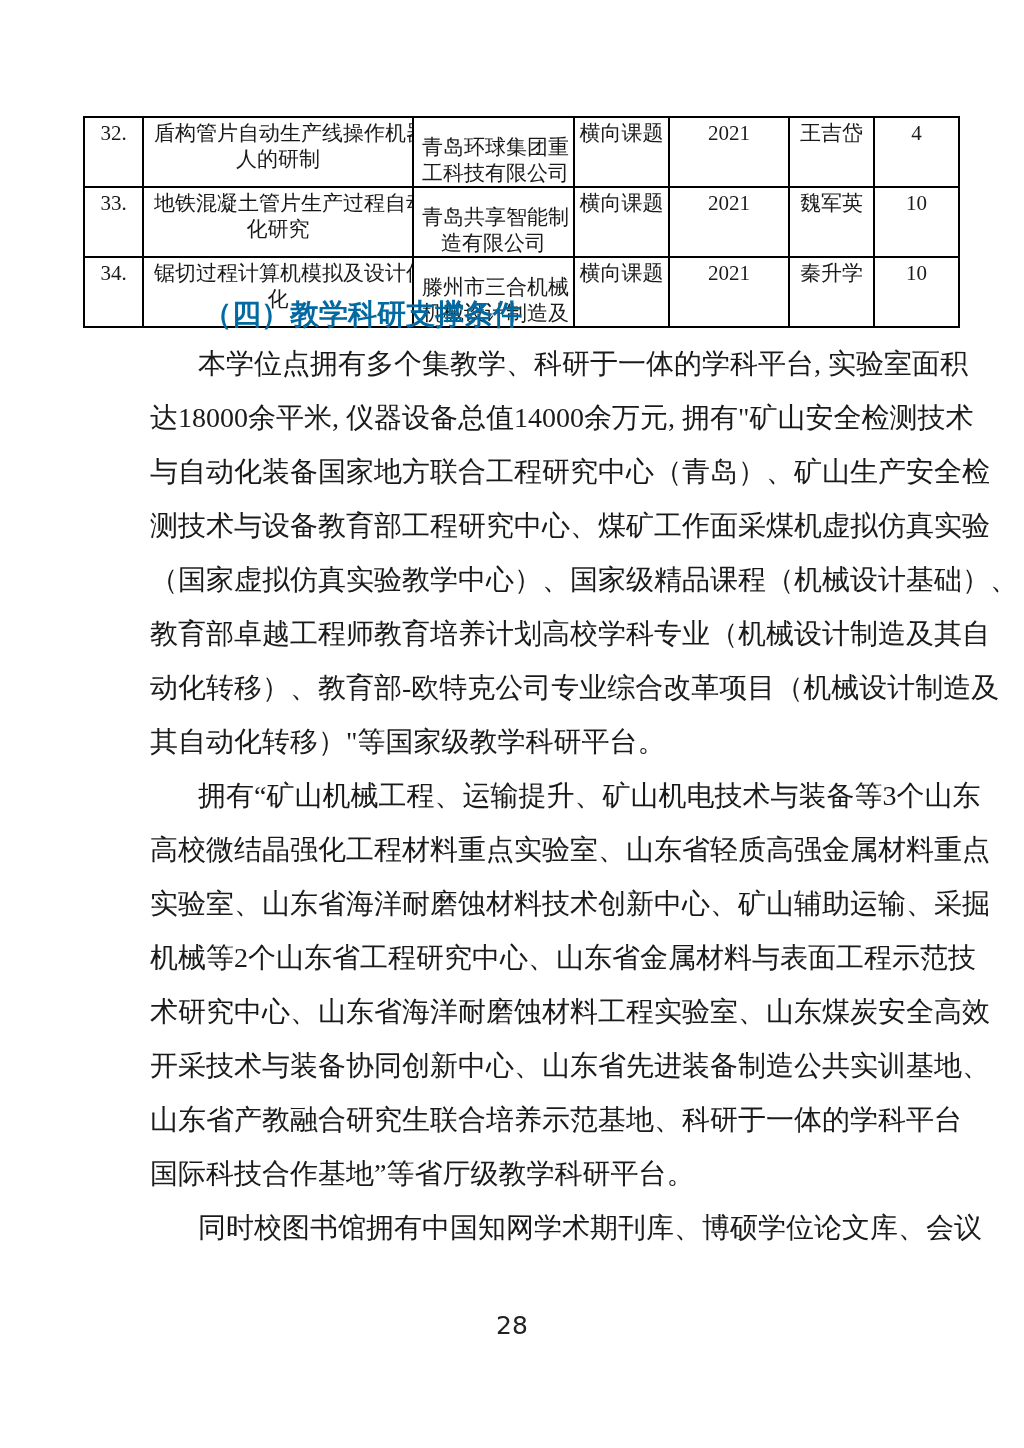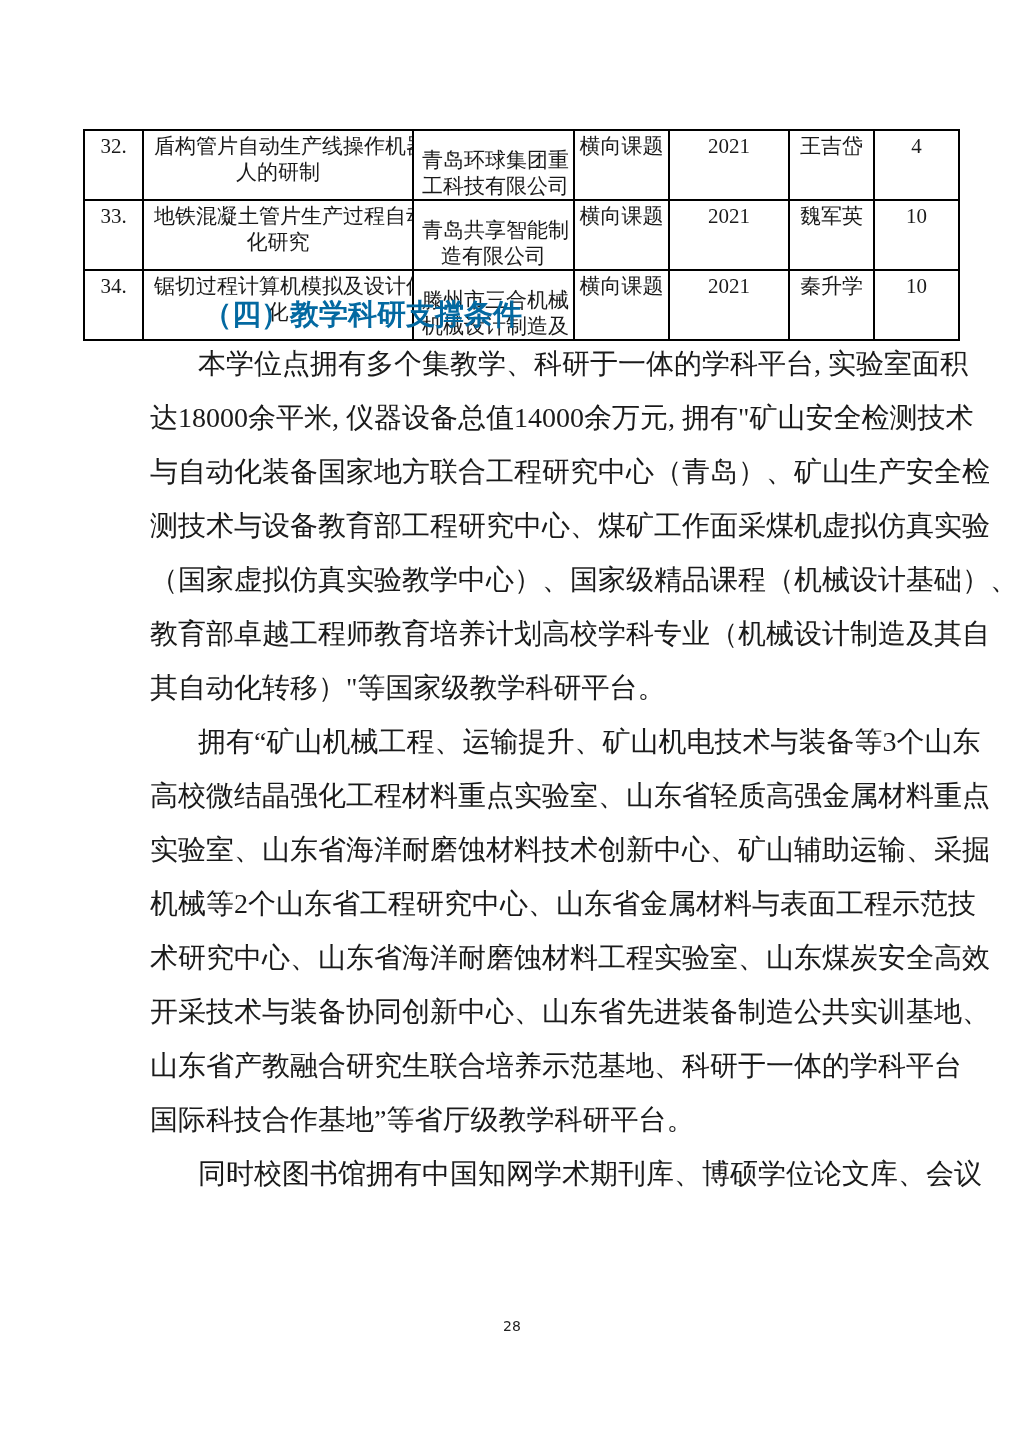--- a/index.html
+++ b/index.html
@@ -7,21 +7,21 @@
     position:relative;
     width:1024px;height:1448px;
     margin:0 auto;
     background:#ffffff;
     font-family:"Liberation Serif","DejaVu Serif",serif;
     color:#1a1a1a;
     overflow:hidden;
   }
   
   .projects-table{
-    position:absolute;left:83px;top:129px;
+    position:absolute;left:83px;top:116px;
     width:875px;
     border-collapse:collapse;
     table-layout:fixed;
   }
   .projects-table td{
     border:2px solid #000;
     vertical-align:top;
     padding:2px 2px 0 2px;
     font-size:21px;
     height:51px; 
@@ -55,21 +55,21 @@
     overflow:visible;
   }
   .line.indent{text-indent:48px;}
   .line.flush{text-align-last:left;}
   
   .footer{
     position:absolute;left:0;top:1312px;
     width:100%;
     text-align:center;
     font-family:"DejaVu Sans","Liberation Sans",sans-serif;
-    font-size:14px;line-height:28px;
+    font-size:25px;line-height:28px;
     color:#222;
   }
 </style>
 </head>
 <body>
 
 <div class="page">
 
   <table class="projects-table">
     <colgroup>
@@ -162,20 +162,21 @@
 
   <h2 class="heading">（四）教学科研支撑条件</h2>
 
   <div class="bodytext" id="bodytext">
       <div class="line indent">本学位点拥有多个集教学、科研于一体的学科平台, 实验室面积</div>
       <div class="line">达18000余平米, 仪器设备总值14000余万元, 拥有"矿山安全检测技术</div>
       <div class="line">与自动化装备国家地方联合工程研究中心（青岛）、矿山生产安全检</div>
       <div class="line">测技术与设备教育部工程研究中心、煤矿工作面采煤机虚拟仿真实验</div>
       <div class="line">（国家虚拟仿真实验教学中心）、国家级精品课程（机械设计基础）、</div>
       <div class="line">教育部卓越工程师教育培养计划高校学科专业（机械设计制造及其自</div>
+      <div class="line">动化转移）、教育部-欧特克公司专业综合改革项目（机械设计制造及</div>
       <div class="line flush">其自动化转移）"等国家级教学科研平台。</div>
       <div class="line indent">拥有“矿山机械工程、运输提升、矿山机电技术与装备等3个山东</div>
       <div class="line">高校微结晶强化工程材料重点实验室、山东省轻质高强金属材料重点</div>
       <div class="line">实验室、山东省海洋耐磨蚀材料技术创新中心、矿山辅助运输、采掘</div>
       <div class="line">机械等2个山东省工程研究中心、山东省金属材料与表面工程示范技</div>
       <div class="line">术研究中心、山东省海洋耐磨蚀材料工程实验室、山东煤炭安全高效</div>
       <div class="line">开采技术与装备协同创新中心、山东省先进装备制造公共实训基地、</div>
       <div class="line">山东省产教融合研究生联合培养示范基地、科研于一体的学科平台</div>
       <div class="line flush">国际科技合作基地”等省厅级教学科研平台。</div>
       <div class="line indent">同时校图书馆拥有中国知网学术期刊库、博硕学位论文库、会议</div>

